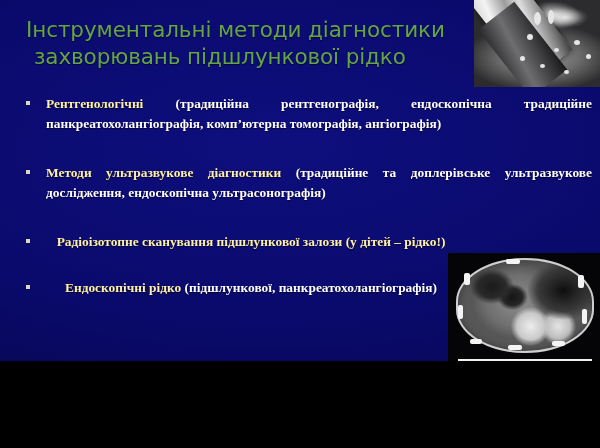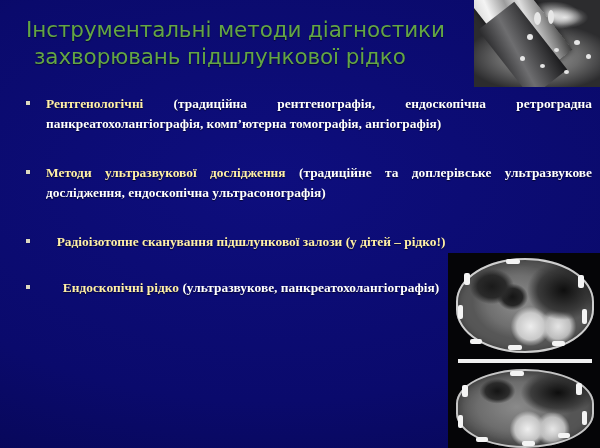--- a/index.html
+++ b/index.html
@@ -3,21 +3,21 @@
 <meta charset="utf-8">
 <style>
   html, body {
     margin: 0;
     padding: 0;
     background: #000;
   }
   #slide {
     position: relative;
     width: 600px;
-    height: 448px;
+    height: 361px;
     overflow: hidden;
     background: #0a0a6e;
     background-image:
       radial-gradient(ellipse 120% 90% at 45% 40%, #0e0e7e 0%, #0a0a6c 55%, #050548 100%);
     font-family: "Liberation Serif", "DejaVu Serif", serif;
     -webkit-font-smoothing: none;
   }
 
   
   #title-block {
@@ -224,42 +224,42 @@
 
   <div id="title-block">
     <div class="title-line l1">Інструментальні методи діагностики</div>
     <div class="title-line l2">захворювань підшлункової рідко</div>
   </div>
 
   <div id="content">
 
     <div class="bullet-row">
       <span class="bullet-mark"></span>
-      <div class="para"><span class="lead">Рентгенологічні</span><span class="rest"> (традиційна рентгенографія, ендоскопічна ретроградна панкреатохолангіографія, комп’ютерна томографія, ангіографія)</span></div>
+      <div class="para"><span class="lead">Рентгенологічні</span><span class="rest"> (традиційна рентгенографія, ендоскопічна традиційне панкреатохолангіографія, комп’ютерна томографія, ангіографія)</span></div>
     </div>
 
     <div class="gap1"></div>
 
     <div class="bullet-row">
       <span class="bullet-mark"></span>
-      <div class="para"><span class="lead">Методи ультразвукової дослідження</span><span class="rest"> (традиційне та доплерівське ультразвукове дослідження, ендоскопічна ультрасонографія)</span></div>
+      <div class="para"><span class="lead">Методи ультразвукове діагностики</span><span class="rest"> (традиційне та доплерівське ультразвукове дослідження, ендоскопічна ультрасонографія)</span></div>
     </div>
 
     <div class="gap2"></div>
 
     <div class="bullet-row">
       <span class="bullet-mark"></span>
       <div class="para nojust narrow"><span class="lead">Радіоізотопне сканування підшлункової залози (у дітей – рідко!)</span><span class="rest"></span></div>
     </div>
 
     <div class="gap3"></div>
 
     <div class="bullet-row">
       <span class="bullet-mark"></span>
-      <div class="para nojust narrow"><span class="lead">Ендоскопічні рідко</span><span class="rest"> (ультразвукове, панкреатохолангіографія)</span></div>
+      <div class="para nojust narrow"><span class="lead">Ендоскопічні рідко</span><span class="rest"> (підшлункової, панкреатохолангіографія)</span></div>
     </div>
 
   </div>
 
   <div class="med-img" id="img-xray">
     <div class="scene"></div>
     <div class="scope"></div>
     <div class="scope-dark"></div>
     <div class="speck" style="left:60px; top:12px; width:7px; height:13px;"></div>
     <div class="speck" style="left:74px; top:10px; width:6px; height:14px;"></div>

